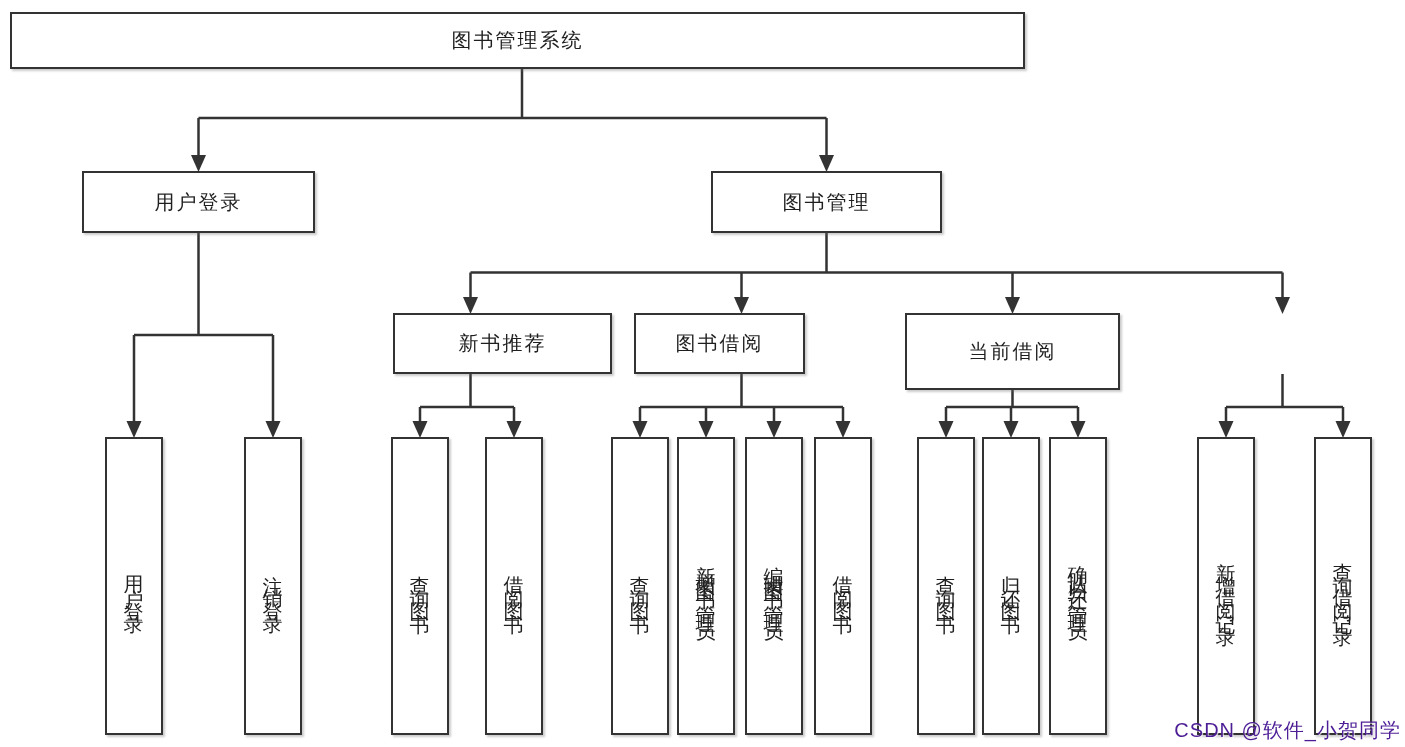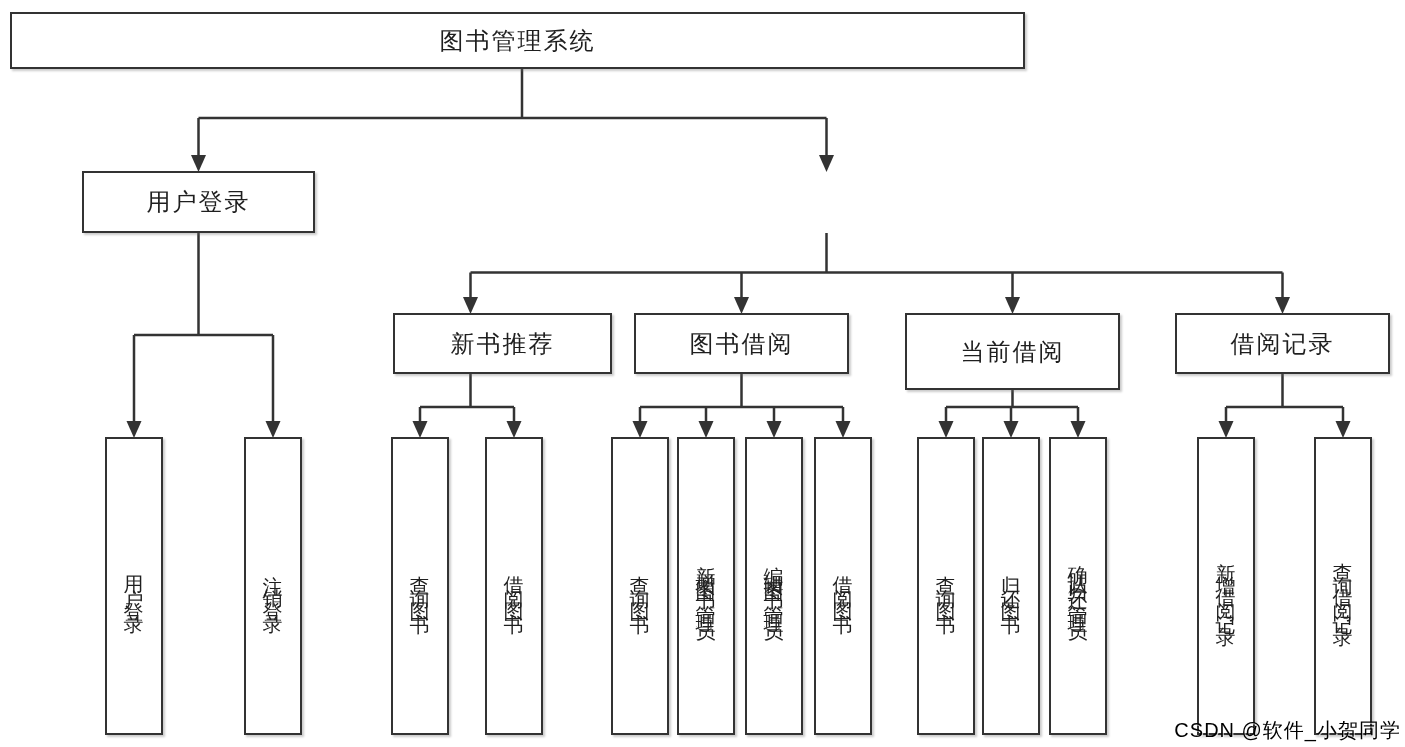--- a/index.html
+++ b/index.html
@@ -6,31 +6,31 @@
   #canvas {
     position:relative; width:1405px; height:747px; background:#ffffff;
     font-family:"Liberation Sans", sans-serif; overflow:hidden;
   }
   #wires { position:absolute; left:0; top:0; width:1405px; height:747px; z-index:0; }
   .box {
     position:absolute; background:#ffffff; border:2.5px solid #333333;
     box-sizing:border-box; display:flex; align-items:center; justify-content:center;
     box-shadow:2px 2px 2px rgba(110,110,110,0.35); z-index:1;
   }
-  .hlabel { font-size:24px; color:#1f1f1f; letter-spacing:2px; white-space:nowrap; }
+  .hlabel { font-size:20px; color:#1f1f1f; letter-spacing:2px; white-space:nowrap; }
   .leaf { top:437px; height:298px; width:58px; }
   .vlabel {
     writing-mode:vertical-rl; text-orientation:mixed;
     font-size:20px; color:#1f1f1f; line-height:1; white-space:nowrap;
   }
   .ls13 { letter-spacing:13px; }
   .ls8  { letter-spacing:8px; }
   #watermark {
     position:absolute; right:4px; bottom:3px; z-index:3;
-    font-size:20px; color:#000000; letter-spacing:1px;
+    font-size:20px; color:#4c1d95; letter-spacing:1px;
     text-shadow:1px 1px 0 rgba(255,255,255,0.7); white-space:nowrap;
   }
 </style>
 </head>
 <body>
 
 <div id="canvas">
 
   <svg id="wires" viewBox="0 0 1405 747" xmlns="http://www.w3.org/2000/svg">
     <g stroke="#333333" stroke-width="2.5" fill="none">
@@ -72,32 +72,32 @@
     </g>
   </svg>
 
   <div class="box" style="left:10px; top:12px; width:1015px; height:57px;">
     <span class="hlabel">图书管理系统</span>
   </div>
 
   <div class="box" style="left:82px; top:171px; width:233px; height:62px;">
     <span class="hlabel">用户登录</span>
   </div>
+  <div class="box" style="left:711px; top:171px; width:231px; height:62px;">
+    <span class="hlabel">图书管理</span>
+  </div>
 
   <div class="box" style="left:361px; top:313px; width:219px; height:61px;margin-left:32px;">
     <span class="hlabel">新书推荐</span>
   </div>
-  <div class="box" style="left:634px; top:313px; width:215px; height:61px;">
+  <div class="box" style="left:634px; top:313px; width:171px; height:61px;">
     <span class="hlabel">图书借阅</span>
   </div>
   <div class="box" style="left:905px; top:313px; width:215px; height:77px;">
     <span class="hlabel">当前借阅</span>
-  </div>
-  <div class="box" style="left:1175px; top:313px; width:215px; height:61px;">
-    <span class="hlabel">借阅记录</span>
   </div>
 
   <div class="box leaf" style="left:105px;">
     <span class="vlabel ls13">用户登录</span>
   </div>
   <div class="box leaf" style="left:244px;">
     <span class="vlabel ls13">注销登录</span>
   </div>
 
   <div class="box leaf" style="left:391px;">

